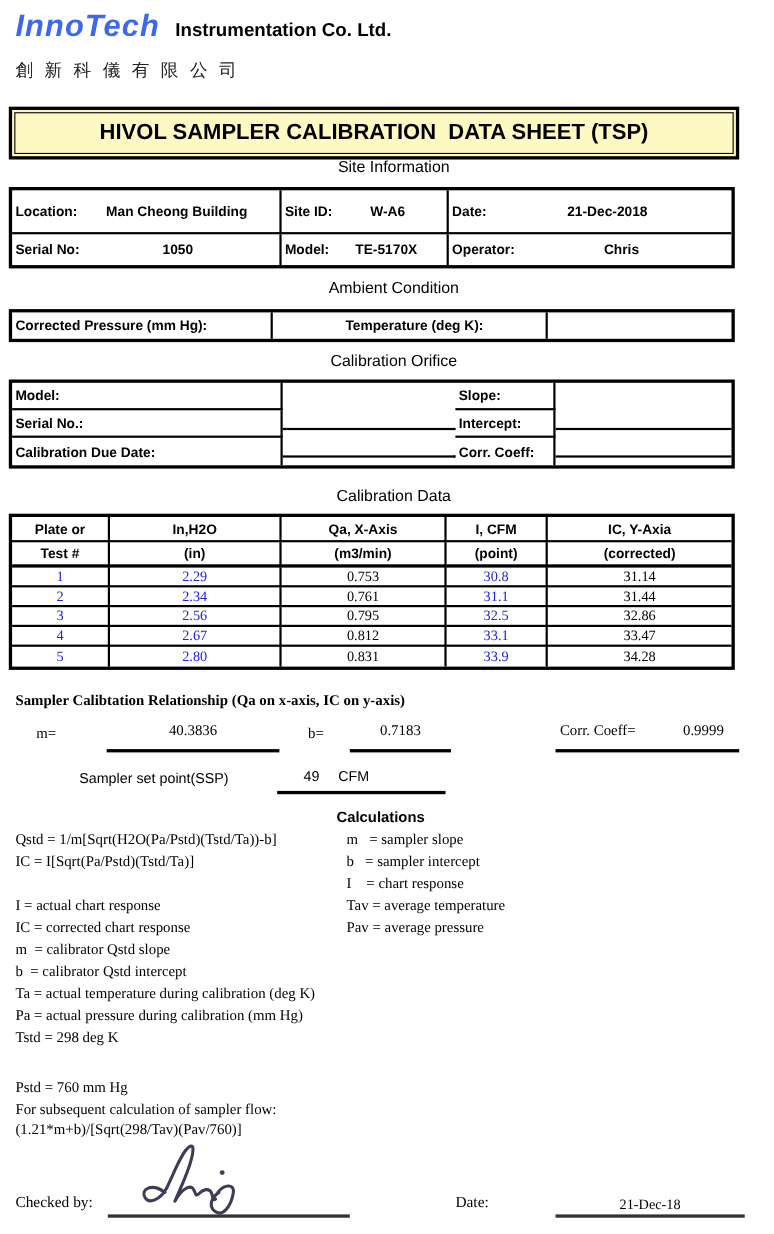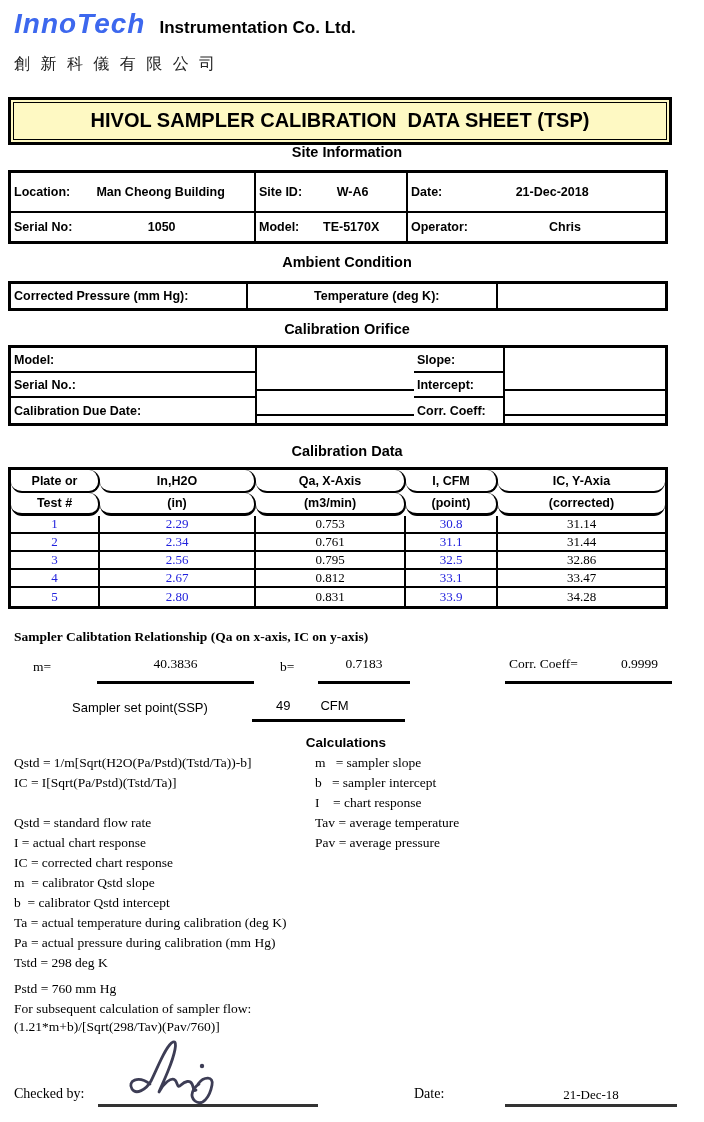--- a/index.html
+++ b/index.html
@@ -8,51 +8,51 @@
 
   
   .logo-row{position:absolute;left:14px;top:8px;display:flex;align-items:baseline;gap:14px;}
   .logo{font-size:28px;font-weight:bold;font-style:italic;color:#3d68ee;letter-spacing:1px;}
   .company{font-size:17px;font-weight:bold;color:#000;}
   .cn{position:absolute;left:14px;top:54px;font-size:16px;letter-spacing:3px;color:#222;}
 
   .title-box{position:absolute;left:8px;top:97px;width:654px;border:3px solid #000;padding:2px;background:#fef9c3;}
   .title-inner{border:1px solid #000;text-align:center;font-size:20px;font-weight:bold;padding:6px 0 7px;white-space:pre;}
 
-  .sec-heading{position:absolute;left:9px;width:676px;text-align:center;font-weight:bold;font-size:14.5px;}
+  .sec-heading{position:absolute;left:20px;width:676px;text-align:center;font-weight:normal;font-size:14.5px;}
 
   
   .gtable{position:absolute;left:8px;border:3px solid #000;display:grid;background:#fff;box-sizing:content-box;}
   .c{border-right:2px solid #000;border-bottom:2px solid #000;display:flex;align-items:center;
      font-size:12.5px;font-weight:bold;padding:0 3px;box-sizing:border-box;overflow:hidden;}
   .c.no-r{border-right:none;}
   .c.no-b{border-bottom:none;}
   .c.thick-b{border-bottom:3px solid #000;}
   .lbl{white-space:nowrap;}
   .val{flex:1;text-align:center;white-space:nowrap;}
   .center{justify-content:center;}
   .blueval{color:#0369a1;font-weight:normal;margin-top:41px;}
   .serifval{font-family:"Liberation Serif",serif;font-size:13px;}
 
   .site-table{top:170px;grid-template-columns:245px 152px 257px;grid-template-rows:40px 28px;}
   .ambient-table{top:281px;grid-template-columns:237px 63px 187px 167px;grid-template-rows:24px;}
   .orifice-table{top:345px;grid-template-columns:246px 157px 91px 160px;grid-template-rows:25px 25px 25px;}
   .caldata-table{top:467px;grid-template-columns:89px 156px 150px 92px 167px;
                  grid-template-rows:23px 23px 18px 18px 18px 18px 18px;}
-  .hc{justify-content:center;text-align:right;border-radius:11px;}
+  .hc{justify-content:center;text-align:right;}
   .dc{justify-content:center;font-family:"Liberation Serif",serif;font-size:13px;font-weight:normal;}
   .dc.blue{color:#2222dd;}
   .rel-heading{position:absolute;left:14px;top:629px;font-family:"Liberation Serif",serif;font-size:13.5px;font-weight:bold;}
   .uln-label{position:absolute;font-family:"Liberation Serif",serif;font-size:13.5px;}
   .uline{position:absolute;border-bottom:3px solid #000;text-align:center;
          font-family:"Liberation Serif",serif;font-size:13.5px;padding-bottom:9px;box-sizing:border-box;}
   .uline-flex{display:flex;align-items:flex-start;}
   .ssp-label{position:absolute;left:72px;top:700px;font-size:13px;}
   .ssp-line{position:absolute;left:252px;top:698px;width:153px;border-bottom:3px solid #000;
-            font-size:13px;display:flex;gap:30px;padding:0 0 6px 24px;box-sizing:border-box;}
+            font-size:13px;display:flex;gap:17px;padding:0 0 6px 24px;box-sizing:border-box;}
 
   
   .calc-heading{position:absolute;left:8px;width:676px;top:735px;text-align:center;font-weight:bold;font-size:13.5px;}
   .calc-line{font-family:"Liberation Serif",serif;font-size:13.5px;line-height:20px;white-space:pre;}
   .calc-left{position:absolute;left:14px;top:753px;}
   .calc-right{position:absolute;left:315px;top:753px;}
   .legend-block{position:absolute;left:14px;top:813px;}
   .pstd-line{position:absolute;left:14px;top:979px;}
   .note-line{position:absolute;left:14px;top:999px;}
   .formula2-line{position:absolute;left:14px;top:1017px;}
@@ -205,21 +205,20 @@
     <div class="calc-line">IC = I[Sqrt(Pa/Pstd)(Tstd/Ta)]</div>
   </div>
   <div class="calc-right">
     <div class="calc-line">m   = sampler slope</div>
     <div class="calc-line">b   = sampler intercept</div>
     <div class="calc-line">I    = chart response</div>
     <div class="calc-line">Tav = average temperature</div>
     <div class="calc-line">Pav = average pressure</div>
   </div>
   <div class="legend-block">
-    <div class="calc-line">Qstd = standard flow rate</div>
     <div class="calc-line">I = actual chart response</div>
     <div class="calc-line">IC = corrected chart response</div>
     <div class="calc-line">m  = calibrator Qstd slope</div>
     <div class="calc-line">b  = calibrator Qstd intercept</div>
     <div class="calc-line">Ta = actual temperature during calibration (deg K)</div>
     <div class="calc-line">Pa = actual pressure during calibration (mm Hg)</div>
     <div class="calc-line">Tstd = 298 deg K</div>
   </div>
   <div class="calc-line pstd-line">Pstd = 760 mm Hg</div>
   <div class="calc-line note-line">For subsequent calculation of sampler flow:</div>

